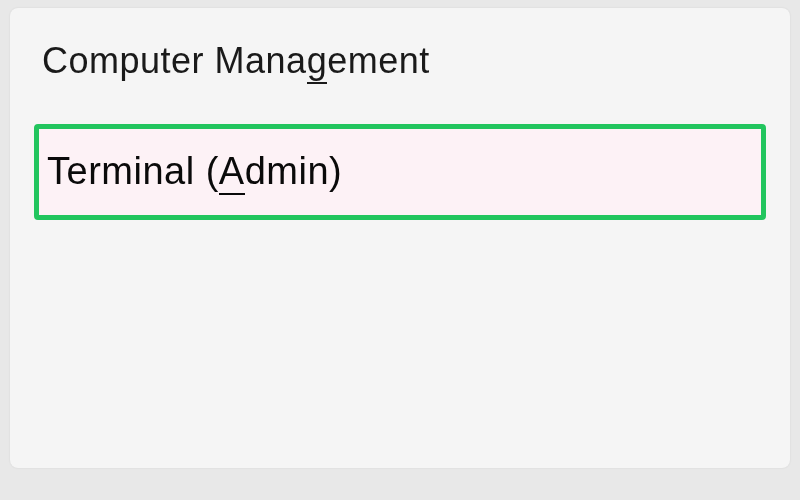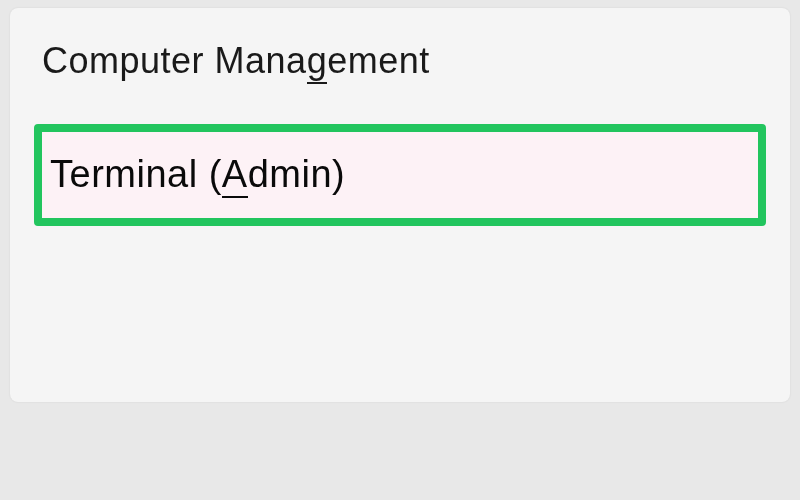--- a/index.html
+++ b/index.html
@@ -9,21 +9,21 @@
       background: #e8e8e8;
       width: 800px;
       height: 500px;
       overflow: hidden;
     }
     .menu-container {
       background: #f5f5f5;
       border-radius: 8px;
       margin: 8px 10px;
       padding: 0;
-      height: 394px;
+      height: 460px;
       box-shadow: 0 0 2px rgba(0,0,0,0.1);
       filter: blur(0.4px);
     }
     .menu-item {
       padding: 20px 32px;
       font-size: 36px;
       color: #1a1a1a;
       cursor: pointer;
       line-height: 1.4;
       letter-spacing: 0.5px;
@@ -36,21 +36,21 @@
     .highlighted-wrapper {
       position: relative;
       margin: 18px 24px;
     }
     .highlighted-item {
       padding: 16px 8px;
       font-size: 38px;
       color: #0a0a0a;
       cursor: pointer;
       background: #fdf2f6;
-      border: 8px solid #22c55e;
+      border: 5px solid #22c55e;
       border-radius: 4px;
       font-weight: 400;
       line-height: 1.4;
       letter-spacing: 0.5px;
     }
     .highlighted-item u {
       text-decoration: none;
       border-bottom: 2px solid #0a0a0a;
       padding-bottom: 1px;
     }

